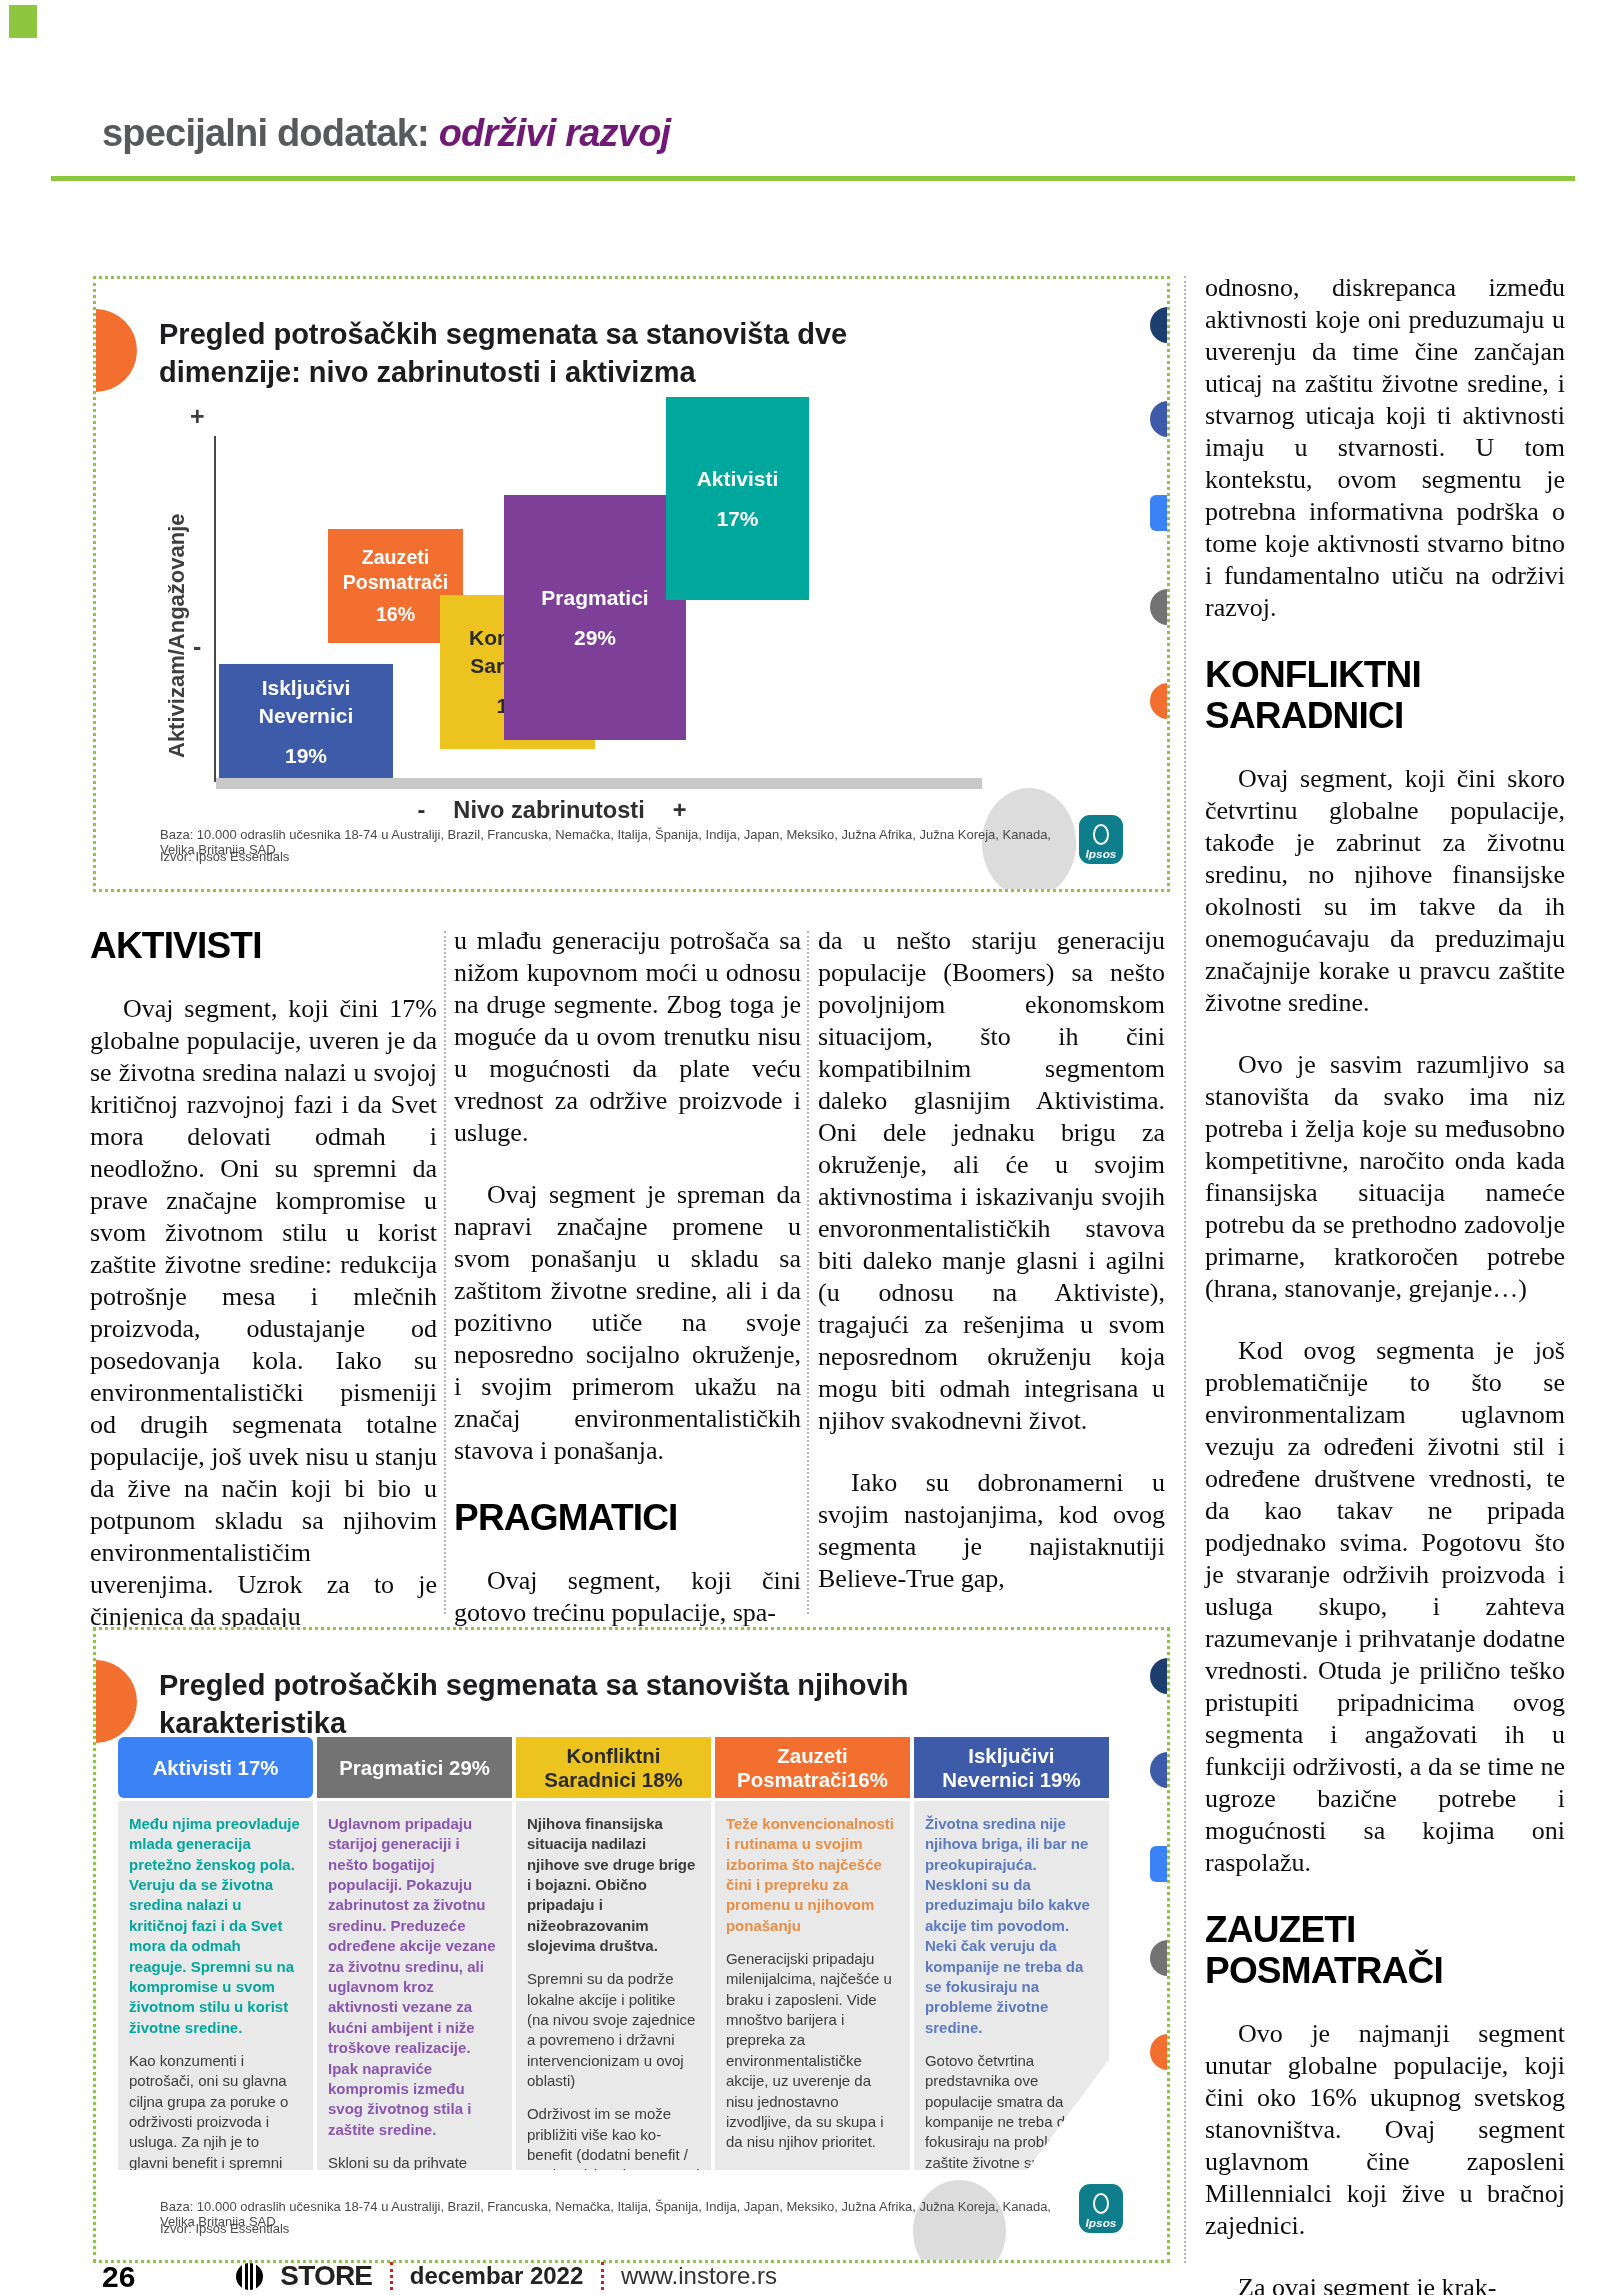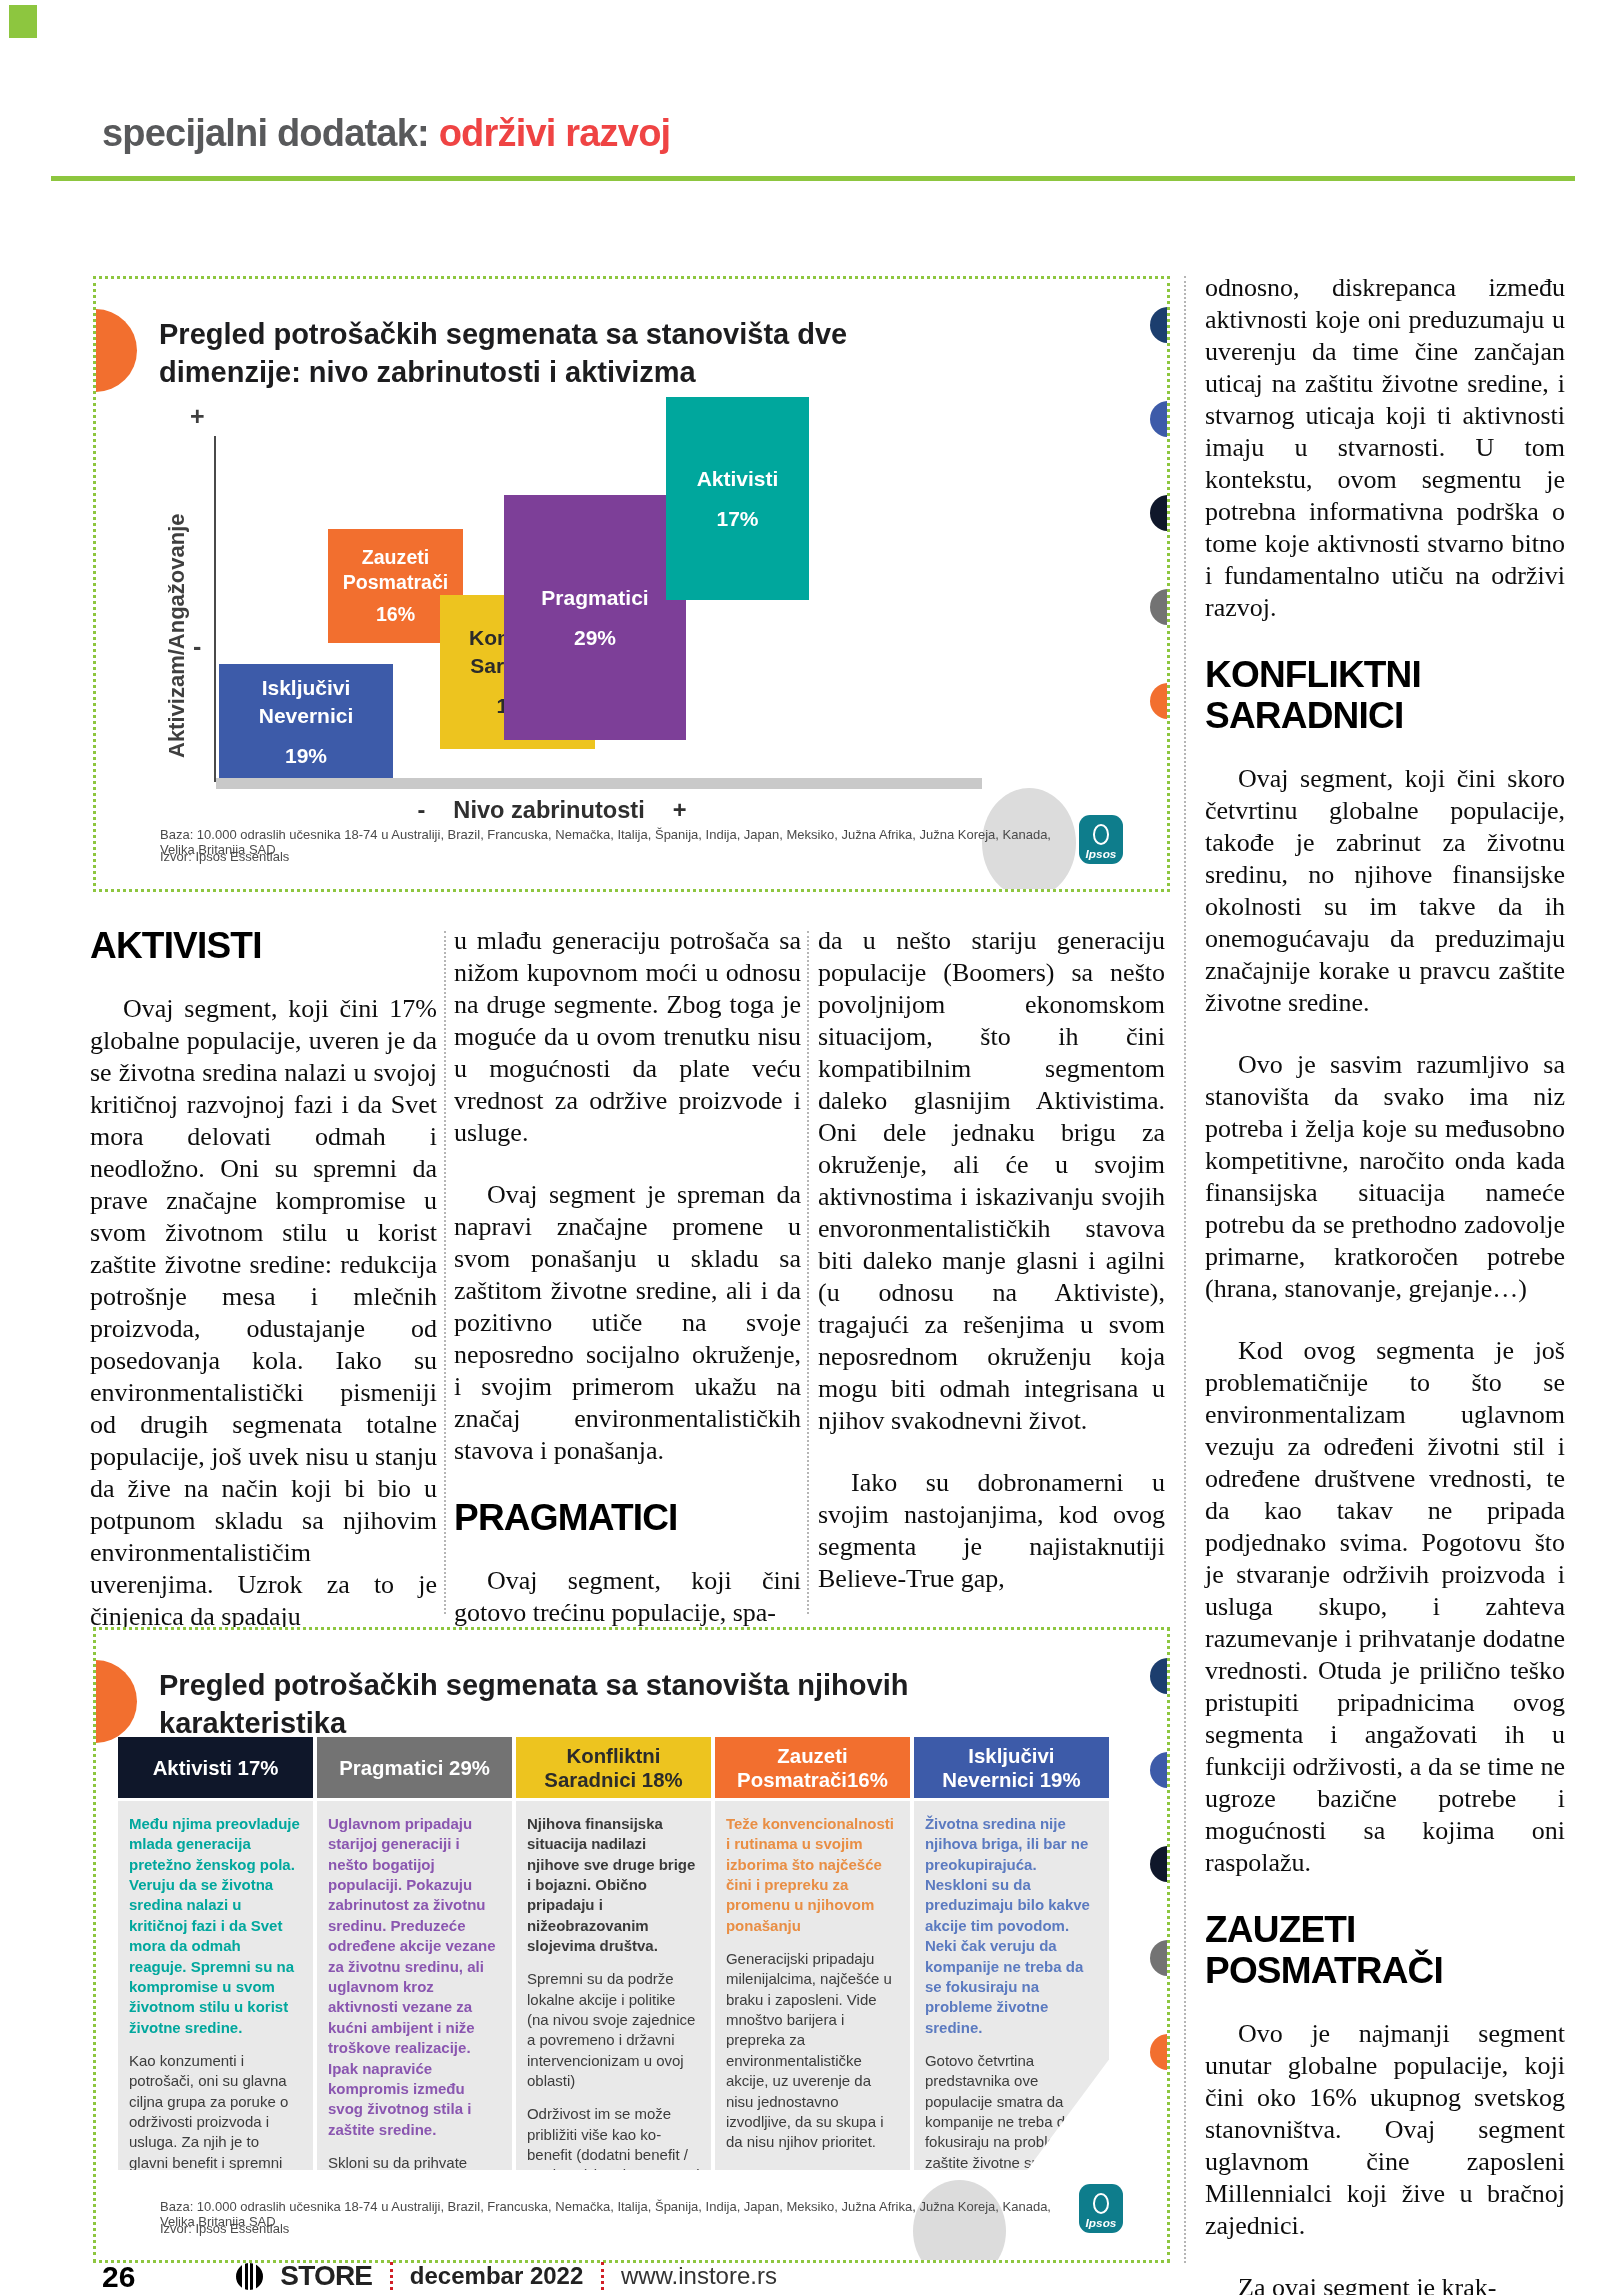--- a/index.html
+++ b/index.html
@@ -3,30 +3,30 @@
 <meta charset="utf-8">
 <style>
   html,body{margin:0;padding:0;background:#fff;}
   .page{position:relative;width:1623px;height:2295px;background:#fff;overflow:hidden;
         font-family:"Liberation Serif",serif;color:#111;}
 
   
   .corner-square{position:absolute;left:9.4px;top:4.7px;width:28px;height:33px;background:#8dc63f;}
   .masthead{position:absolute;left:102px;top:112px;font-family:"Liberation Sans",sans-serif;
             font-weight:bold;font-size:38px;letter-spacing:-0.8px;color:#58595b;}
-  .masthead .green{color:#ef4444;}
+  .masthead .green{color:#701a75;font-style:italic;}
   .head-rule{position:absolute;left:51px;top:176px;width:1524px;height:4.7px;background:#8dc63f;}
 
   
   .chartbox{position:absolute;background:#fff;border:3.9px dotted #8dc63f;box-sizing:border-box;overflow:hidden;}
   #chart1{left:93px;top:276px;width:1077px;height:616px;}
   #chart2{left:93px;top:1627px;width:1077px;height:636px;}
   .orange-bubble{position:absolute;left:-42px;top:30px;width:83px;height:83px;border-radius:50%;background:#F26F2F;}
   .edge-dot{position:absolute;right:-19px;width:36px;height:36px;border-radius:50%;}
-  .c-navy{background:#1C3E6E;} .c-blue{background:#3D5BA9;} .c-teal{background:#0f172a;}
+  .c-navy{background:#1C3E6E;} .c-blue{background:#3D5BA9;} .c-teal{background:#3b82f6;border-radius:6px;}
   .c-purple{background:#737373;} .c-orange{background:#F26F2F;} .c-yellow{background:#EDC41F;}
   .chart-title{position:absolute;left:63px;top:36px;width:754px;font-family:"Liberation Sans",sans-serif;
                font-weight:bold;font-size:29px;line-height:38px;color:#1d1d1f;}
 
   
   .yaxis-line{position:absolute;left:118px;top:157px;width:2.4px;height:346px;background:#4a4a4a;}
   .yaxis-plus{position:absolute;left:94px;top:123px;font-family:"Liberation Sans",sans-serif;font-weight:bold;font-size:25px;color:#3f3f3f;}
   .yaxis-minus{position:absolute;left:97px;top:353px;font-family:"Liberation Sans",sans-serif;font-weight:bold;font-size:25px;color:#3f3f3f;}
   .yaxis-label{position:absolute;left:68px;top:149px;height:330px;writing-mode:vertical-rl;transform:rotate(180deg);
                font-family:"Liberation Sans",sans-serif;font-weight:bold;font-size:22px;color:#3f3f3f;

